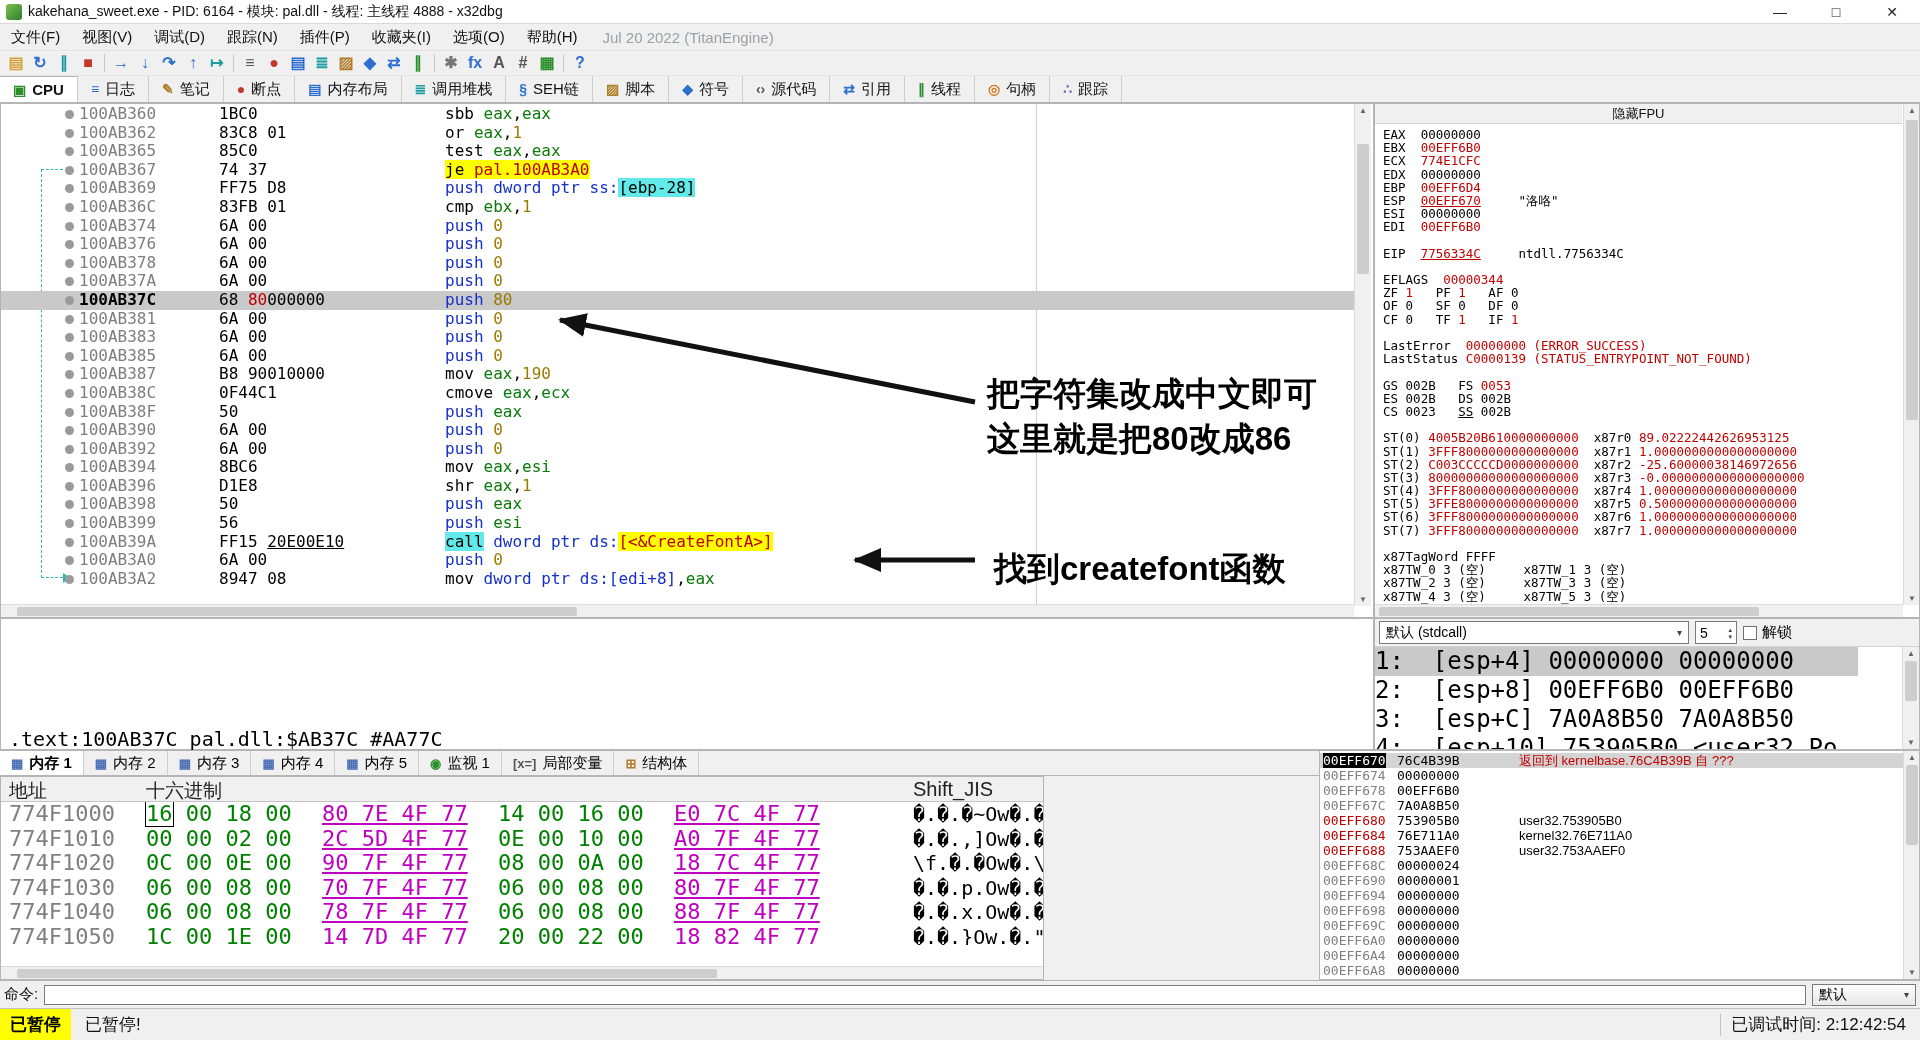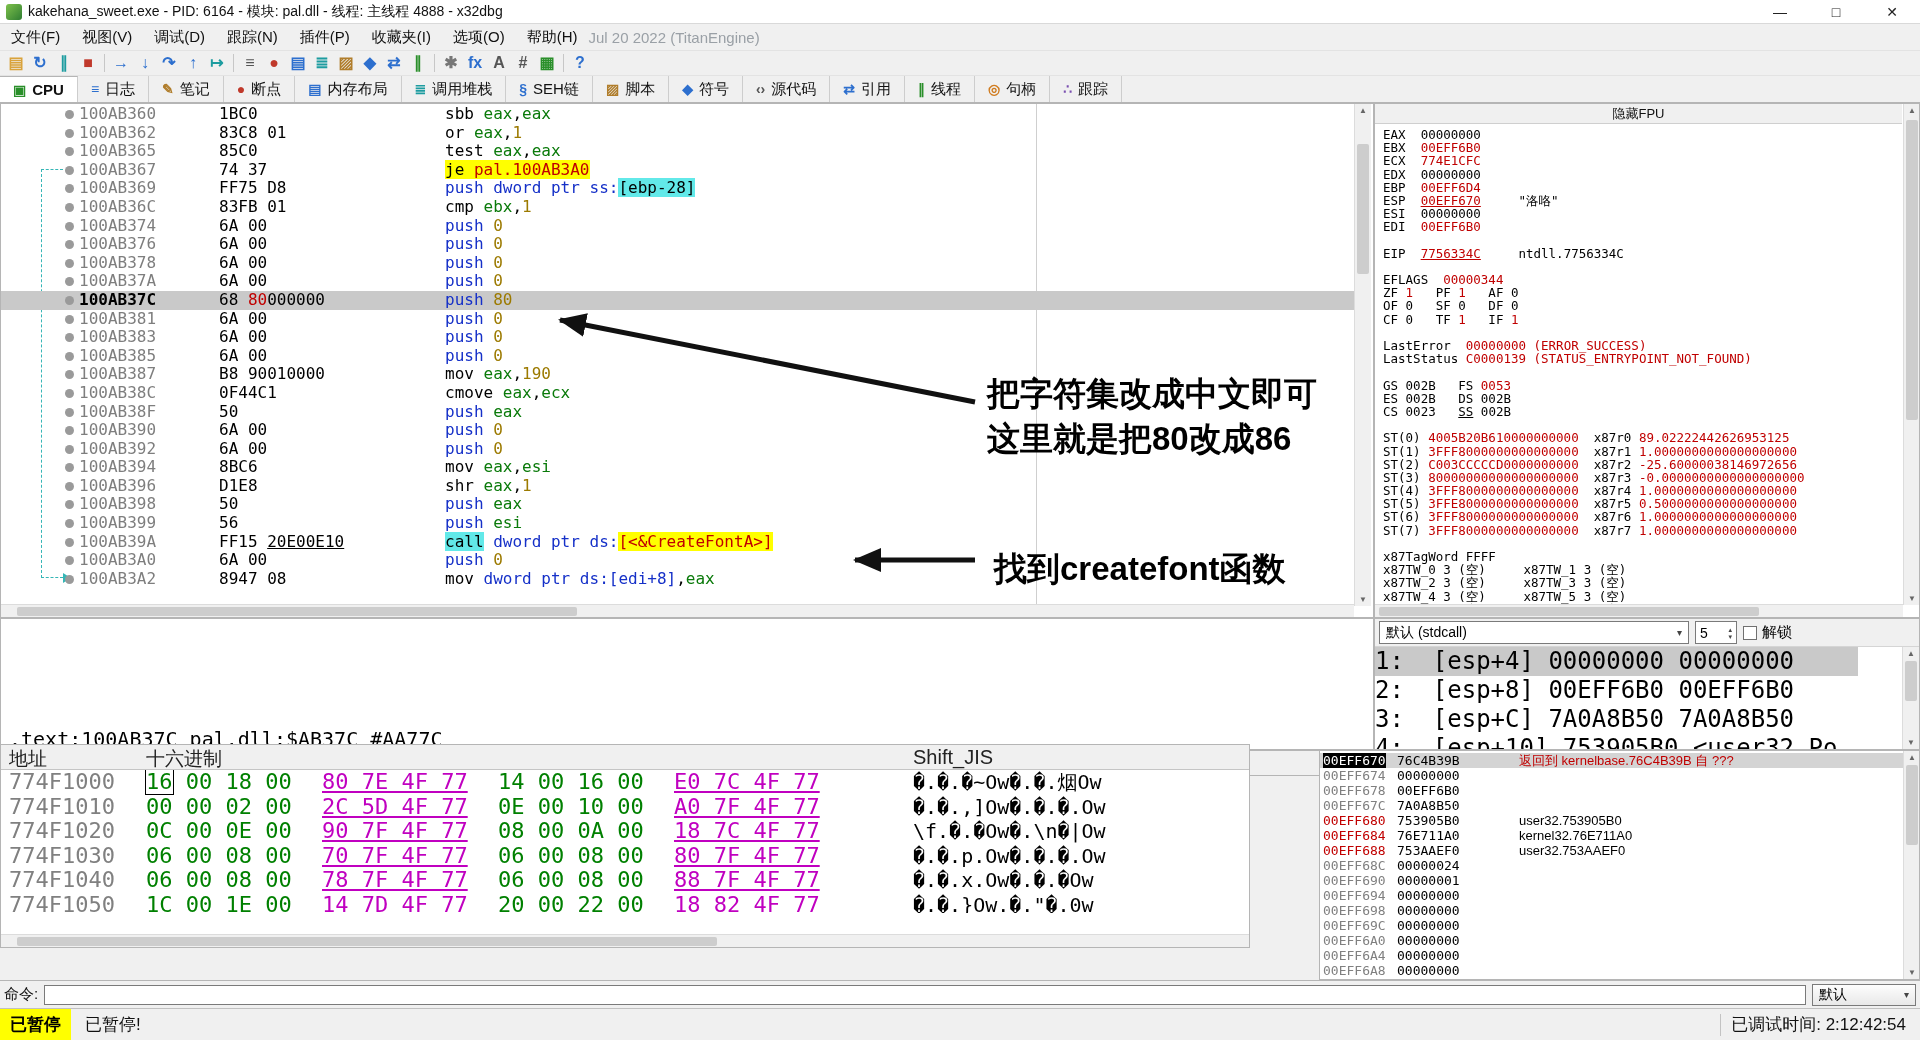--- a/index.html
+++ b/index.html
@@ -13,21 +13,21 @@
   #app-icon { width:16px; height:16px; margin:0 6px 0 6px; background:linear-gradient(135deg,#7ec14b,#2f7d32);
     border-radius:3px; display:inline-block; }
   #title-text { font-size:14px; color:#111; white-space:nowrap; }
   #win-controls { margin-left:auto; display:flex; height:24px; }
   .win-btn { width:56px; height:24px; text-align:center; line-height:24px; font-size:14px; color:#222; }
 
   
   #menubar { position:absolute; left:0; top:24px; width:1920px; height:27px; background:#f0f0f0;
     display:flex; align-items:center; font-size:15px; border-bottom:1px solid #e3e3e3; }
   .menu-item { padding:0 11px; color:#111; white-space:nowrap; }
-  #build-info { color:#9aa0a6; font-size:15px; }
+  #build-info { margin-left:14px; color:#9aa0a6; font-size:15px; }
 
   
   #toolbar { position:absolute; left:0; top:51px; width:1920px; height:25px; background:#f0f0f0;
     display:flex; align-items:center; padding-left:4px; border-bottom:1px solid #e3e3e3; }
   .tb-icon { width:24px; height:22px; text-align:center; line-height:22px; font-size:16px; font-weight:bold; }
   .tb-sep { width:1px; height:18px; background:#c7c7c7; margin:0 4px; display:inline-block; }
 
   
   #tabbar { position:absolute; left:0; top:76px; width:1920px; height:27px; background:#f0f0f0;
     display:flex; align-items:stretch; border-bottom:1px solid #b5b5b5; }
@@ -105,21 +105,21 @@
   .args-row.sel { background:#c9c9c9; }
 
   
   #dumptabs { position:absolute; left:0; top:750px; width:1319px; height:26px; background:#f0f0f0;
     border-top:1px solid #b5b5b5; border-bottom:1px solid #b5b5b5; display:flex; align-items:stretch; font-size:15px; }
   .dtab { display:flex; align-items:center; gap:6px; padding:0 11px; border-right:1px solid #cdcdcd; white-space:nowrap; }
   .dtab.active { background:#ffffff; font-weight:bold; }
   .dtab-glyph { font-size:13px; font-weight:bold; }
 
   
-  #dump { position:absolute; left:0; top:744px; width:1250px; height:204px; background:#fff;
+  #dump { position:absolute; left:0; top:776px; width:1044px; height:204px; background:#fff;
     border:1px solid #b5b5b5; overflow:hidden; }
   #dump-header { position:absolute; left:0; top:0; width:1301px; height:25px; background:#f0f0f0;
     border-bottom:1px solid #c5c5c5; font-size:19px; }
   #dump-header span { position:absolute; top:1px; color:#222; }
   #dh-addr { left:8px; }
   #dh-hex { left:145px; }
   #dh-text { left:912px; font-size:20px; }
   #dump-rows { position:absolute; left:0; top:25px; width:1301px; height:143px; overflow:hidden;
     font-family:"DejaVu Sans Mono", monospace; font-size:22px; line-height:24.5px; }
   .dump-row { position:relative; height:24.5px; white-space:pre; }

